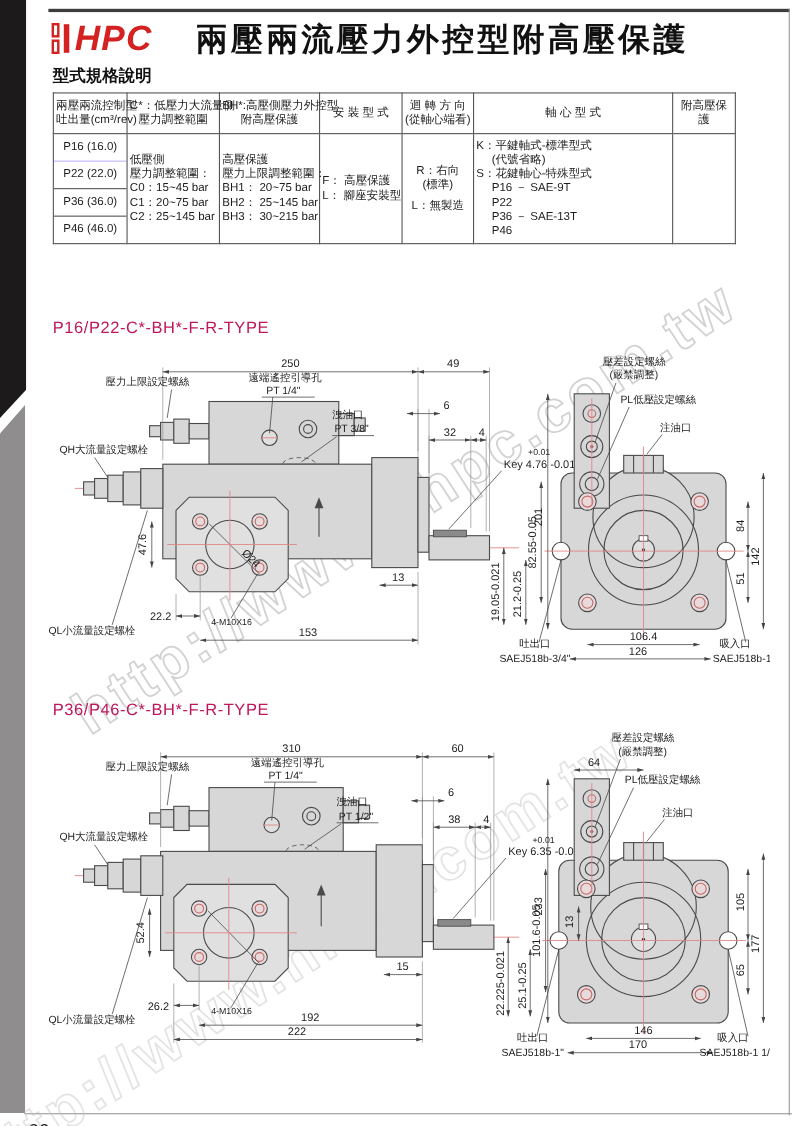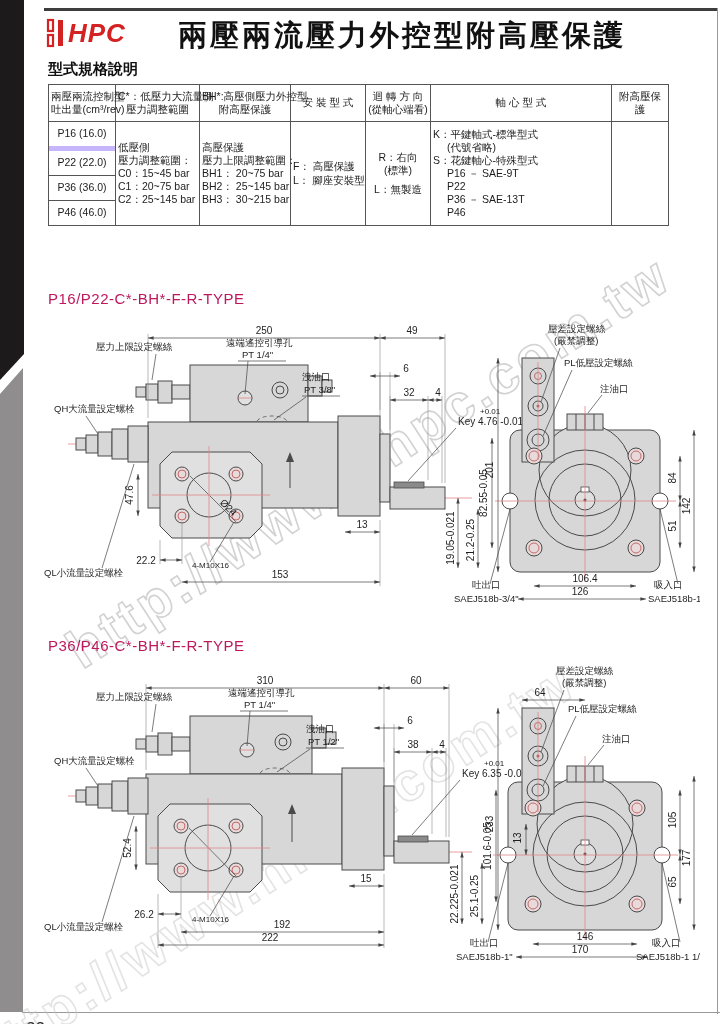--- a/index.html
+++ b/index.html
@@ -9,21 +9,21 @@
   .rule-top{position:absolute;left:44px;top:8px;width:674px;height:3px;background:#3d3d3d;}
   .rule-right{position:absolute;left:717px;top:8px;width:1px;height:1006px;background:#9a9a9a;}
   .rule-bottom{position:absolute;left:22px;top:1012px;width:698px;height:1px;background:#9a9a9a;}
   .ribbon-black{position:absolute;left:0;top:0;width:24px;height:380px;background:#1c1a1a;
        clip-path:polygon(0 0,100% 0,100% calc(100% - 26px),0 100%);}
   .ribbon-gray{position:absolute;left:0;top:368px;width:23px;height:644px;background:#8f8d8d;
        clip-path:polygon(0 26px,100% 0,100% 100%,0 100%);}
   .page-num{position:absolute;left:26px;top:1019px;font-size:17px;color:#2a2a2a;}
   
   .logo{position:absolute;left:46px;top:16px;display:flex;align-items:center;}
-  .logo-text{color:#d32221;font-size:26px;font-weight:bold;letter-spacing:1px;font-style:italic;}
+  .logo-text{color:#d32221;font-size:32px;font-weight:bold;letter-spacing:1px;font-style:italic;}
   .title{position:absolute;left:178px;top:16px;width:470px;font-size:29px;font-weight:bold;
        letter-spacing:3px;color:#111;white-space:nowrap;}
   .section-label{position:absolute;left:48px;top:60px;font-size:15px;font-weight:bold;color:#111;}
   
   table.spec{position:absolute;left:48px;top:84px;width:620px;border-collapse:collapse;
        table-layout:fixed;background:#fff;}
   table.spec td{border:1px solid #555;padding:1px 2px;vertical-align:middle;
        font-size:10.5px;line-height:1.25;}
   td.code{text-align:center;font-size:14.5px;height:22px;color:#222;}
   td.desc{text-align:center;font-size:10px;height:34px;}
@@ -113,21 +113,21 @@
       <div>(從軸心端看)</div>
         </td>
     <td class="desc">軸 心 型 式</td>
     <td class="desc">附高壓保護</td>
   </tr>
   <tr>
     <td style="padding:0">
       <table style="border-collapse:collapse;width:100%;height:96px;table-layout:fixed">
         <tbody>
               <tr>
-                <td class="disp-cell" style="border:none;border-bottom:5px solid #c4b5fd">P16 (16.0)</td>
+                <td class="disp-cell" style="border:none;border-bottom:1px solid #c4b5fd">P16 (16.0)</td>
               </tr>
         <tr>
                 <td class="disp-cell" style="border:none;border-bottom:1px solid #555">P22 (22.0)</td>
               </tr>
         <tr>
                 <td class="disp-cell" style="border:none;border-bottom:1px solid #555">P36 (36.0)</td>
               </tr>
         <tr>
                 <td class="disp-cell" style="border:none">P46 (46.0)</td>
               </tr>

